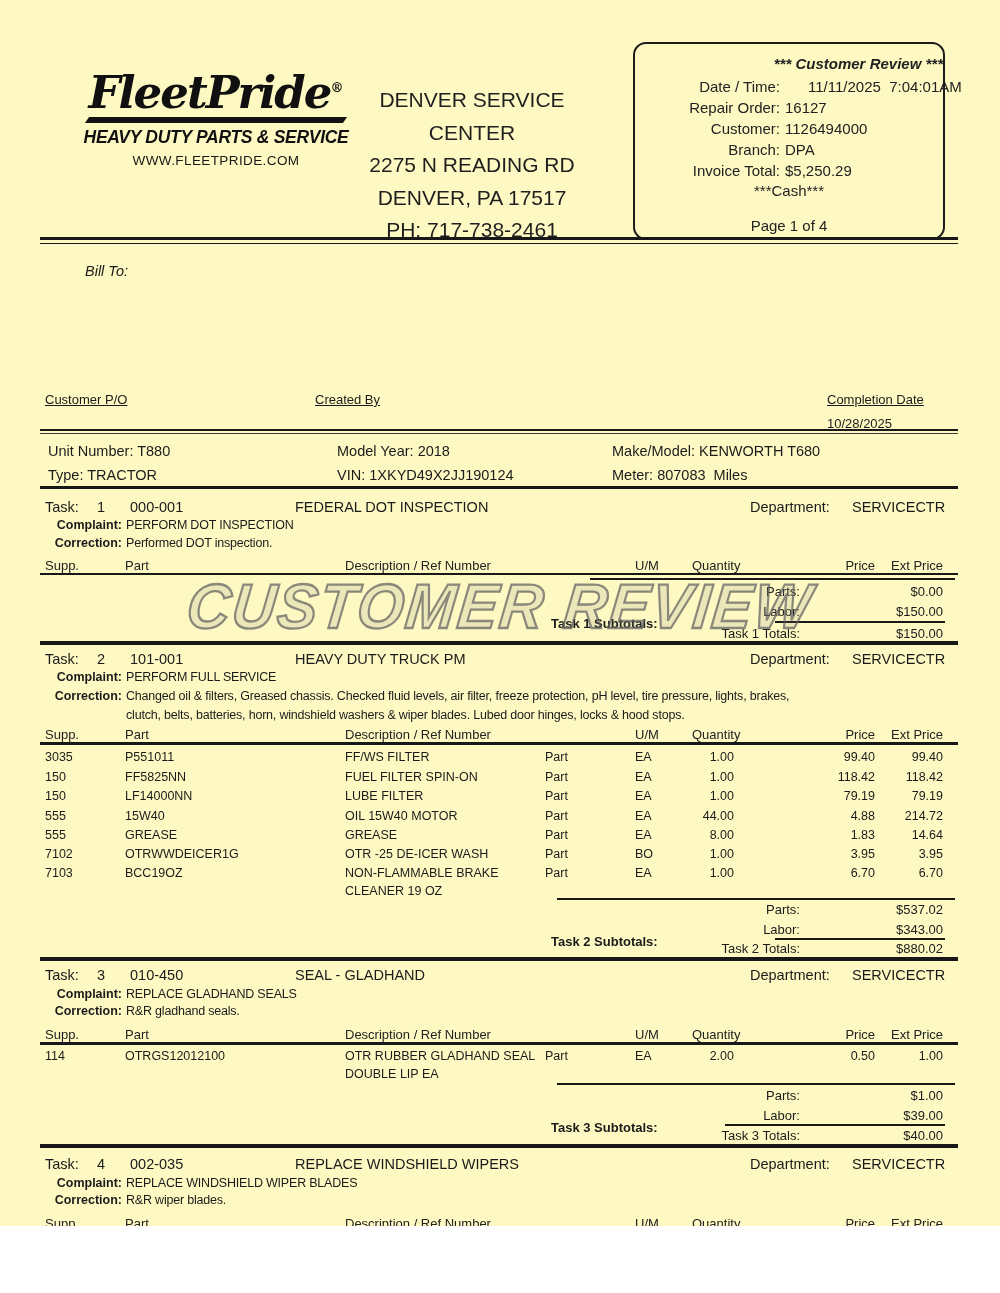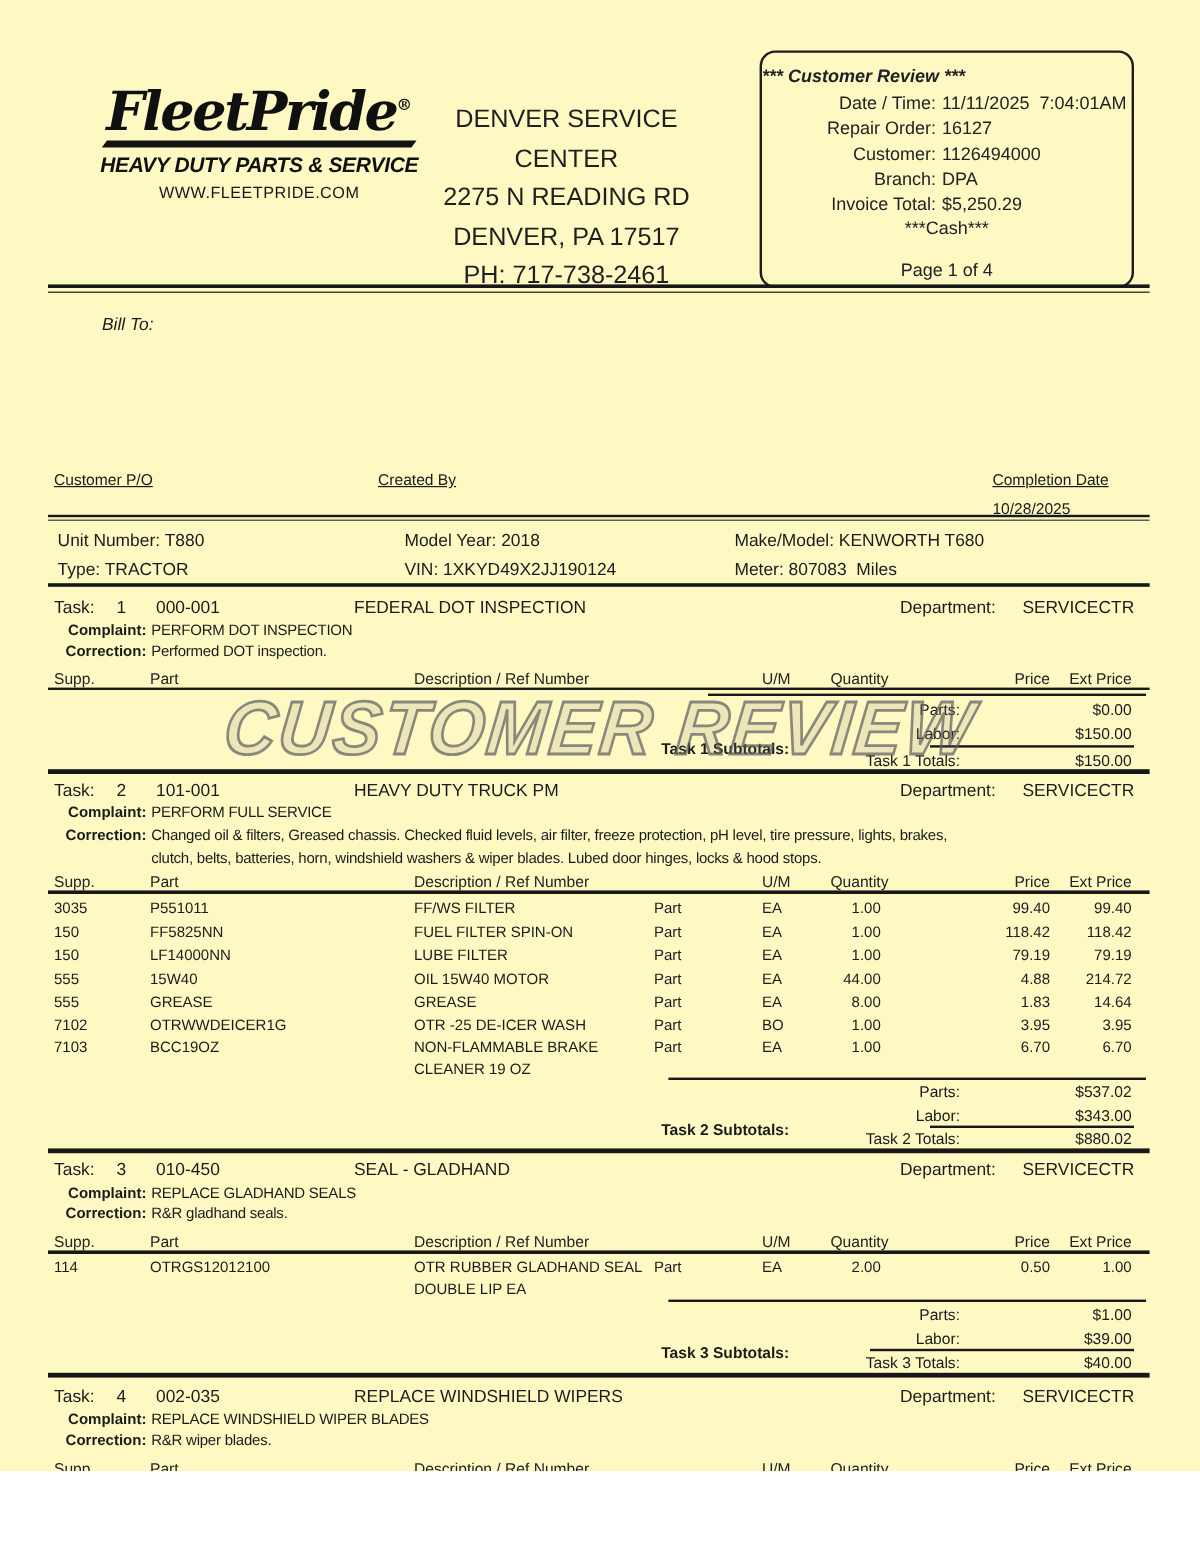--- a/index.html
+++ b/index.html
@@ -17,21 +17,21 @@
   .line{position:absolute;background:#181818;}
   
   .logo-box{position:absolute;left:78px;top:70px;width:276px;text-align:center;}
   .logo-name{font-family:"DejaVu Serif",serif;font-weight:bold;font-style:italic;font-size:45px;letter-spacing:-2px;line-height:1;color:#101010;}
   .logo-reg{font-size:13px;vertical-align:super;letter-spacing:0;}
   .logo-bar{width:258px;height:6px;background:#131313;margin:2px auto 4px auto;transform:skewX(-35deg);}
   .logo-tagline{font-weight:bold;font-style:italic;font-size:17.5px;letter-spacing:-0.3px;color:#101010;}
   .logo-web{font-size:13.5px;margin-top:5px;letter-spacing:0.4px;color:#181818;}
   .svc{position:absolute;left:352px;top:84px;width:240px;text-align:center;font-size:21px;line-height:1.55;color:#1f1f1f;}
   .review-box{position:absolute;left:633px;top:42px;width:308px;height:194px;border:2.5px solid #1c1c1c;border-radius:13px;font-size:15px;color:#222;}
-  .rv-title{position:absolute;top:11px;left:0;width:100%;text-align:left;font-weight:bold;font-style:italic;}
+  .rv-title{position:absolute;top:11px;left:0;width:100%;text-align:right;font-weight:bold;font-style:italic;}
   .rv-field{position:absolute;left:0;width:100%;display:flex;}
   .rv-label{width:145px;text-align:right;flex:none;}
   .rv-value{margin-left:5px;white-space:pre;}
   .rv-center{position:absolute;left:0;width:100%;text-align:center;}
   
   .trow,.thead{position:absolute;left:0;width:1000px;}
   .thead{font-size:13px;color:#222;}
   .trow{font-size:12.5px;}
   .trow span,.thead span{position:absolute;top:0;}
   .cs{left:45px;}
@@ -77,21 +77,21 @@
 
   <div class="svc">
     <div>DENVER SERVICE CENTER</div>
     <div>2275 N READING RD</div>
     <div>DENVER, PA 17517</div>
     <div>PH: 717-738-2461</div>
   </div>
 
   <div class="review-box">
     <div class="rv-title">*** Customer Review ***</div>
-    <div class="rv-field" style="top:34px;">
+    <div class="rv-field" style="top:34px;gap:23px;">
         <span class="rv-label">Date / Time:</span>
         <span class="rv-value">11/11/2025  7:04:01AM</span>
       </div>
     <div class="rv-field" style="top:55px;">
         <span class="rv-label">Repair Order:</span>
         <span class="rv-value">16127</span>
       </div>
     <div class="rv-field" style="top:76px;">
         <span class="rv-label">Customer:</span>
         <span class="rv-value">1126494000</span>

